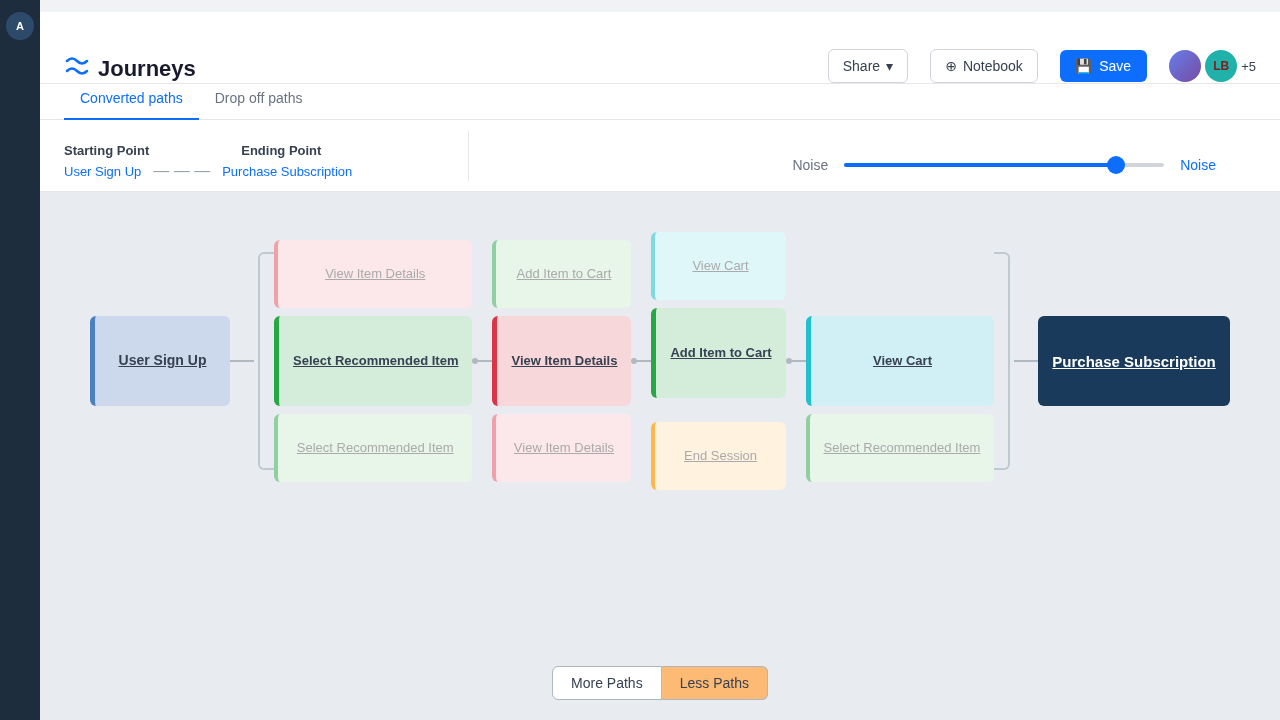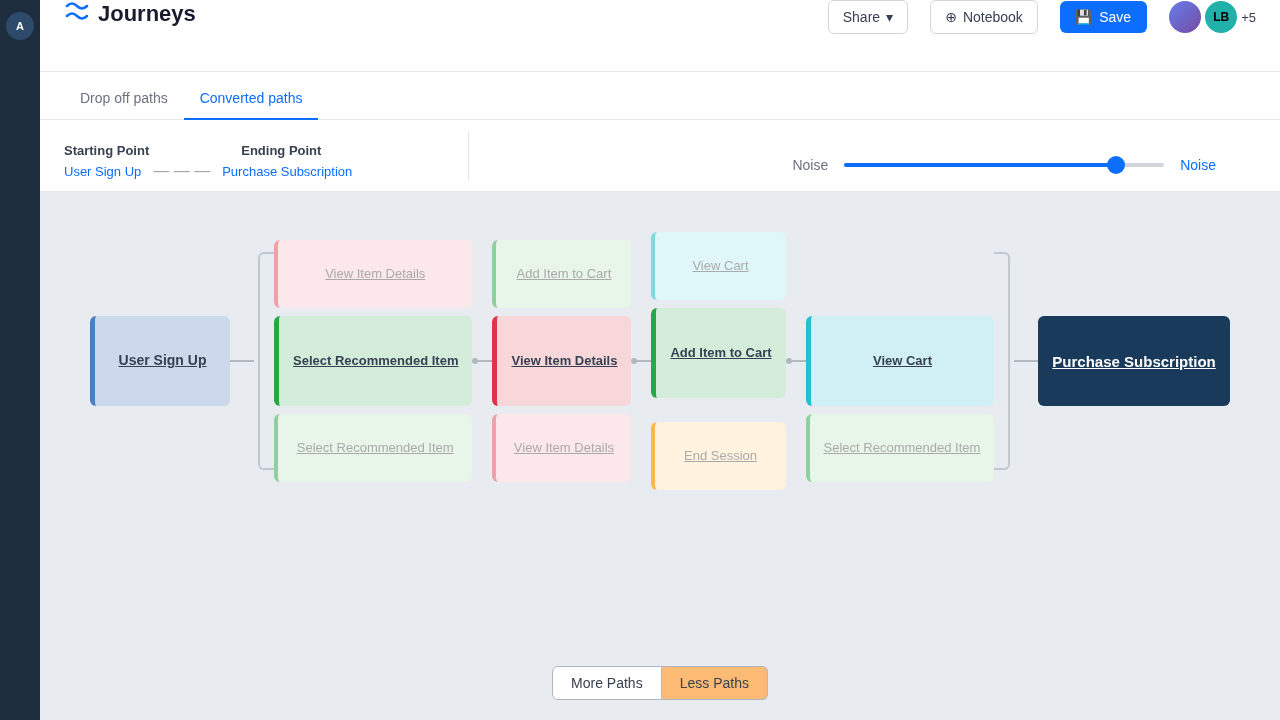--- a/index.html
+++ b/index.html
@@ -10,43 +10,43 @@
       position: fixed; left: 0; top: 0; width: 40px; height: 720px;
       background: #1e2d3d; display: flex; flex-direction: column; align-items: center; padding-top: 12px; z-index: 10;
     }
     .sidebar-logo {
       width: 28px; height: 28px; border-radius: 50%; background: #2d4a6b;
       display: flex; align-items: center; justify-content: center; color: white; font-size: 11px; font-weight: bold;
     }
 
     
     .header {
-      position: fixed; left: 40px; top: 0; right: 0; height: 72px;
-      background: white; display: flex; align-items: flex-start; padding: 0 24px;
+      position: fixed; left: 40px; top: 12px; right: 0; height: 72px;
+      background: white; display: flex; align-items: flex-end; padding: 0 24px;
       border-bottom: 1px solid #e5e7eb; z-index: 9;
     }
     .header-logo { display: flex; align-items: center; gap: 8px; }
     .header-logo-icon { color: #0d6efd; font-size: 22px; }
     .header-title { font-size: 22px; font-weight: 600; color: #1a1a2e; }
     .header-spacer { flex: 1; }
     .header-actions { display: flex; align-items: center; gap: 22px; }
     .btn-share {
       border: 1px solid #d1d5db; background: white; padding: 8px 14px; border-radius: 6px;
       font-size: 14px; cursor: pointer; display: flex; align-items: center; gap: 6px; color: #374151;
     }
     .btn-notebook {
       border: 1px solid #d1d5db; background: white; padding: 8px 14px; border-radius: 6px;
       font-size: 14px; cursor: pointer; display: flex; align-items: center; gap: 6px; color: #374151;
     }
     .btn-save {
       background: #0d6efd; color: white; border: none; padding: 8px 16px; border-radius: 6px;
       font-size: 14px; cursor: pointer; display: flex; align-items: center; gap: 6px;
     }
     .avatar-group { display: flex; align-items: center; gap: 4px; }
-    .avatar-lb { background: #20b2aa; display: flex; align-items: center; justify-content: center; color: #000000; font-size: 12px; font-weight: bold; width: 32px; height: 32px; border-radius: 50%; }
+    .avatar-lb { background: #20b2aa; display: flex; align-items: center; justify-content: center; color: #7f1d1d; font-size: 12px; font-weight: bold; width: 32px; height: 32px; border-radius: 50%; }
     .avatar-count { font-size: 13px; color: #374151; font-weight: 500; }
 
     
     .tabs {
       position: fixed; left: 40px; top: 72px; right: 0; height: 48px;
       background: white; display: flex; align-items: flex-end; padding: 0 24px;
       border-bottom: 1px solid #e5e7eb; z-index: 8;
     }
     .tab {
       padding: 12px 16px; font-size: 14px; cursor: pointer; color: #6b7280;
@@ -141,25 +141,25 @@
       <div class="avatar-img"></div>
       <div class="avatar-lb">
         <span>LB</span>
       </div>
       <span class="avatar-count">+5</span>
     </div>
   </div>
 </div>
 
 <div class="tabs">
+  <div class="tab active">
+    <span>Converted paths</span>
+  </div>
   <div class="tab">
     <span>Drop off paths</span>
-  </div>
-  <div class="tab active">
-    <span>Converted paths</span>
   </div>
 </div>
 
 <div class="filter-bar">
   <div class="filter-left">
     <div class="filter-labels">
       <span class="filter-label">Starting Point</span>
       <span class="filter-label">Ending Point</span>
     </div>
     <div class="filter-values">

